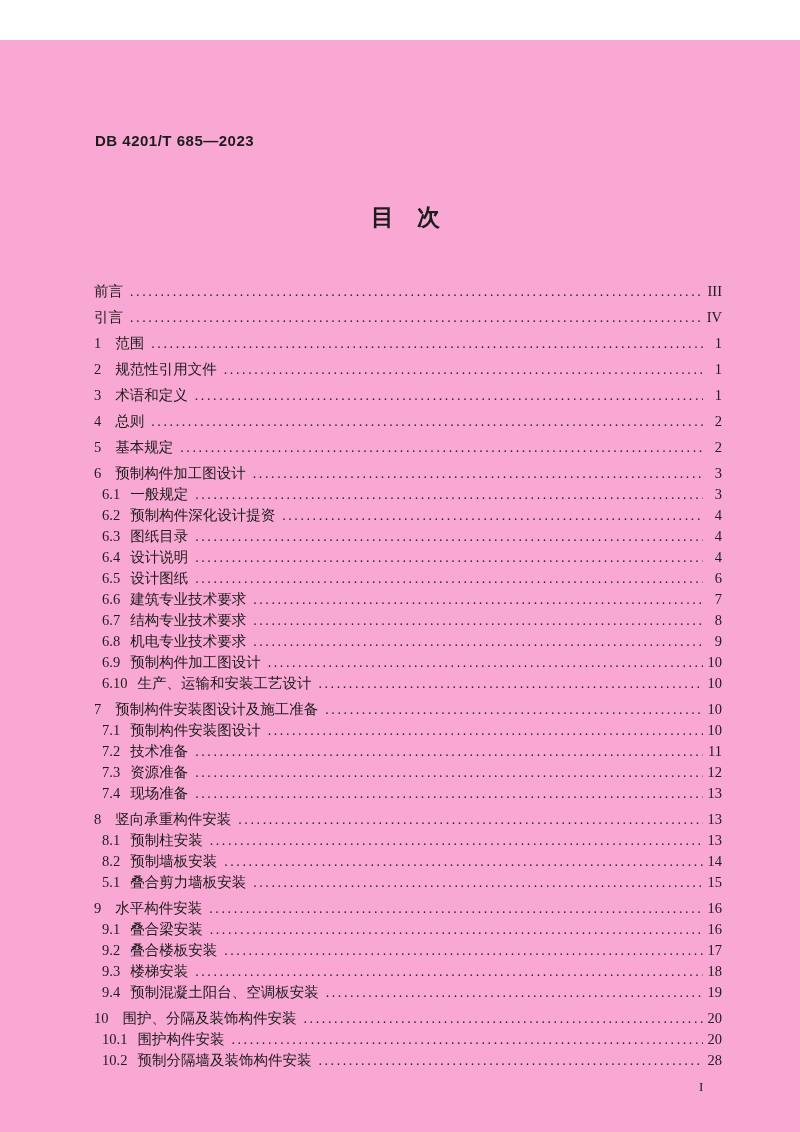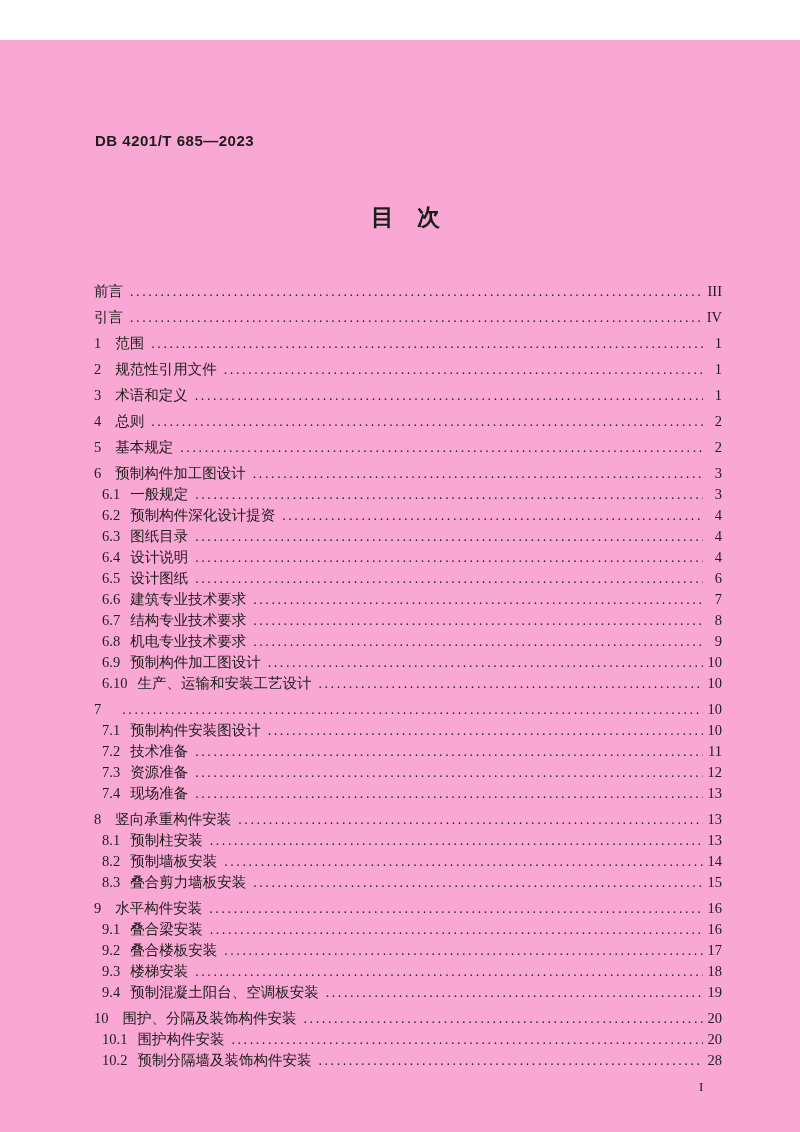--- a/index.html
+++ b/index.html
@@ -197,20 +197,21 @@
     <span class="toc-page">10</span>
   </div>
       <div class="toc-row sub">
     <span class="toc-num">6.10</span>
     <span class="toc-label">生产、运输和安装工艺设计</span>
     <span class="toc-leader">....................................................................................................................................................................................................................................................................</span>
     <span class="toc-page">10</span>
   </div>
       <div class="toc-row top">
     <span class="toc-num">7</span>
+    <span class="toc-label">预制构件安装图设计及施工准备</span>
     <span class="toc-leader">....................................................................................................................................................................................................................................................................</span>
     <span class="toc-page">10</span>
   </div>
       <div class="toc-row sub">
     <span class="toc-num">7.1</span>
     <span class="toc-label">预制构件安装图设计</span>
     <span class="toc-leader">....................................................................................................................................................................................................................................................................</span>
     <span class="toc-page">10</span>
   </div>
       <div class="toc-row sub">
@@ -243,21 +244,21 @@
     <span class="toc-leader">....................................................................................................................................................................................................................................................................</span>
     <span class="toc-page">13</span>
   </div>
       <div class="toc-row sub">
     <span class="toc-num">8.2</span>
     <span class="toc-label">预制墙板安装</span>
     <span class="toc-leader">....................................................................................................................................................................................................................................................................</span>
     <span class="toc-page">14</span>
   </div>
       <div class="toc-row sub">
-    <span class="toc-num">8.3</span>
+    <span class="toc-num">5.1</span>
     <span class="toc-label">叠合剪力墙板安装</span>
     <span class="toc-leader">....................................................................................................................................................................................................................................................................</span>
     <span class="toc-page">15</span>
   </div>
       <div class="toc-row top">
     <span class="toc-num">9</span>
     <span class="toc-label">水平构件安装</span>
     <span class="toc-leader">....................................................................................................................................................................................................................................................................</span>
     <span class="toc-page">16</span>
   </div>

